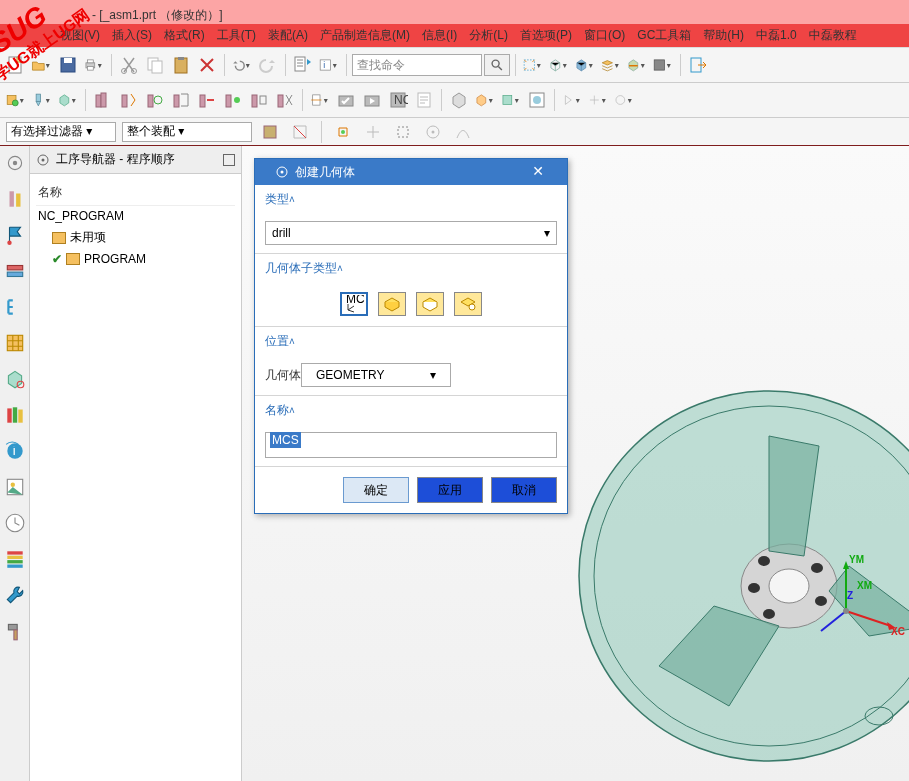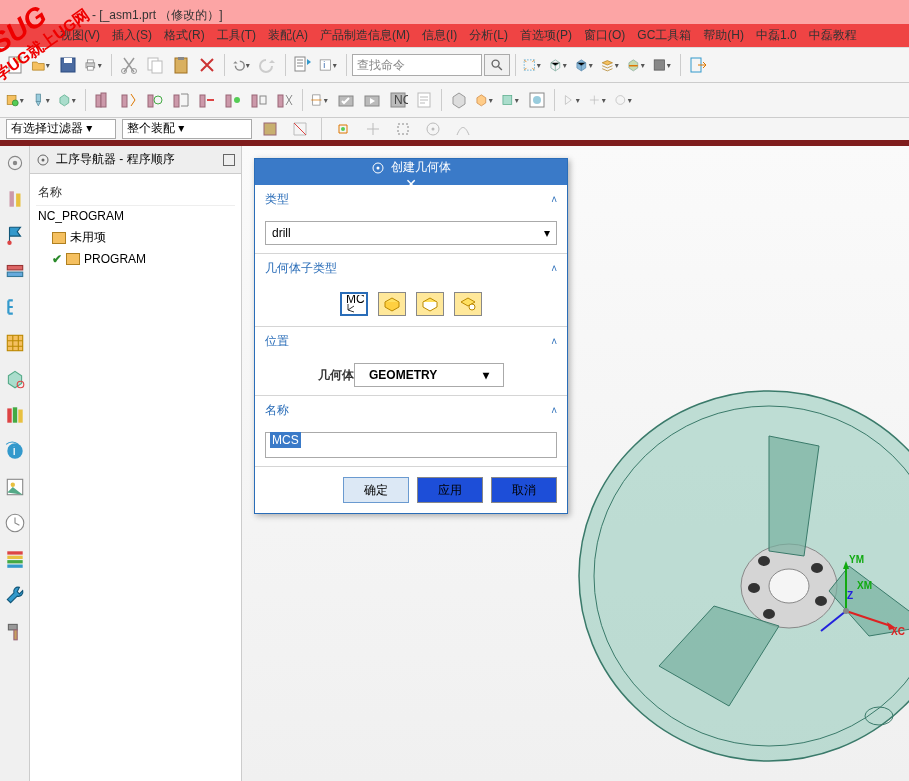--- a/index.html
+++ b/index.html
@@ -16,21 +16,21 @@
 
 .toolbar { height: 35px; background: #f5f5f5; border-bottom: 1px solid #ccc; display: flex; align-items: center; padding: 0 4px; gap: 2px; position: relative; }
 .tbtn { width: 24px; height: 24px; display: flex; align-items: center; justify-content: center; border: 1px solid transparent; }
 .tbtn svg, .tbtn .ico { width: 20px; height: 20px; }
 .sep { width: 1px; height: 22px; background: #ccc; margin: 0 3px; }
 .drop { display: flex; align-items: center; }
 .drop .arr { width: 10px; font-size: 8px; color: #555; }
 .searchbox { width: 130px; height: 22px; border: 1px solid #aaa; background: #fff; display: flex; align-items: center; padding: 0 4px; color: #888; }
 .searchbtn { width: 26px; height: 22px; border: 1px solid #aaa; background: #f0f0f0; display: flex; align-items: center; justify-content: center; }
 
-.filterbar { height: 28px; background: #f5f5f5; border-bottom: 6px solid #7f1d1d; display: flex; align-items: center; padding: 0 6px; gap: 6px; }
+.filterbar { height: 28px; background: #f5f5f5; border-bottom: 1px solid #7f1d1d; display: flex; align-items: center; padding: 0 6px; gap: 6px; }
 .filterbar select, .filterbar .sel { height: 20px; border: 1px solid #aaa; background: #fff; font-size: 12px; padding: 0 4px; }
 
 .main { display: flex; height: calc(100% - 146px); }
 .leftbar { width: 30px; background: #f0f0f0; border-right: 1px solid #ccc; display: flex; flex-direction: column; align-items: center; padding-top: 6px; gap: 14px; }
 .leftbar .lb { width: 22px; height: 22px; }
 
 .navigator { width: 212px; background: #fff; border-right: 1px solid #ccc; }
 .nav-header { height: 28px; background: #eee; border-bottom: 1px solid #ccc; display: flex; align-items: center; justify-content: space-between; padding: 0 6px; }
 .nav-header .gear { width: 14px; height: 14px; }
 .nav-header .pin { width: 12px; height: 12px; border: 1px solid #666; }
@@ -38,31 +38,31 @@
 .nav-col { color: #333; padding: 4px 2px; border-bottom: 1px solid #eee; }
 .tree-item { padding: 3px 2px; display: flex; align-items: center; gap: 4px; }
 .tree-item.l1 { padding-left: 16px; }
 .fico { width: 14px; height: 12px; background: #f5c060; border: 1px solid #b08020; }
 .chk { color: #2a8a2a; font-weight: bold; }
 
 .viewport { flex: 1; background: linear-gradient(#fafafa,#f0f0f0); position: relative; overflow: hidden; }
 .model { position: absolute; right: -60px; top: 230px; width: 400px; height: 400px; }
 
 .dialog { position: absolute; left: 254px; top: 158px; width: 314px; background: #fff; border: 1px solid #2a6db8; box-shadow: 2px 2px 6px rgba(0,0,0,.3); z-index: 50; }
-.dlg-title { height: 26px; background: #3a7ac8; color: #fff; display: flex; align-items: center; justify-content: space-between; padding: 0 20px; flex-direction: column; }
+.dlg-title { height: 26px; background: #3a7ac8; color: #fff; display: flex; align-items: center; justify-content: space-between; padding: 0 20px; }
 .dlg-title .x { width: 18px; height: 18px; color: #fff; text-align: center; cursor: pointer; font-size: 14px; }
 .section { border-bottom: 1px solid #d5d5d5; }
-.sec-head { height: 28px; display: flex; align-items: center; justify-content: space-between; padding: 0 10px; color: #2a6db8; background: #fff; }
+.sec-head { height: 28px; display: flex; align-items: center; justify-content: flex-start; padding: 0 10px; color: #2a6db8; background: #fff; }
 .sec-head .caret { color: #2a6db8; font-size: 10px; }
 .sec-body { padding: 8px 10px; }
 .sel-full { width: 100%; height: 24px; border: 1px solid #aaa; background: #fff; padding: 7px 6px; display: flex; align-items: center; justify-content: space-between; }
 .subtype-row { display: flex; justify-content: center; gap: 10px; padding: 10px 0; }
 .subtype-row .st { width: 28px; height: 24px; border: 1px solid #888; background: #ffe89a; display: flex; align-items: center; justify-content: center; font-size: 8px; }
 .subtype-row .st.active { border: 2px solid #2a6db8; background: #fff; }
-.row2 { display: flex; align-items: center; justify-content: center; font-weight: bold; }
+.row2 { display: flex; align-items: center; justify-content: flex-start; }
 .row2 .lbl { color: #333; }
 .row2 .sel-half { width: 150px; height: 24px; border: 1px solid #aaa; background: #fff; padding: 0 14px; display: flex; align-items: center; justify-content: space-between; }
 .name-input { width: 100%; height: 26px; border: 1px solid #aaa; background: #fff; padding: 0 4px; }
 .name-input .val { background: #3a7ac8; color: #fff; padding: 1px 2px; }
 .dlg-btns { padding: 10px; display: flex; justify-content: flex-end; gap: 8px; }
 .dlg-btns button { width: 66px; height: 26px; border: 1px solid #888; background: #1d4ed8; }
 .dlg-btns button.primary { background: #dce8f5; border-color: #6a9ad0; }
 
 .triad { position: absolute; right: 8px; top: 410px; width: 90px; height: 90px; z-index: 30; }
 .triad .axis { position: absolute; font-size: 10px; font-weight: bold; }

